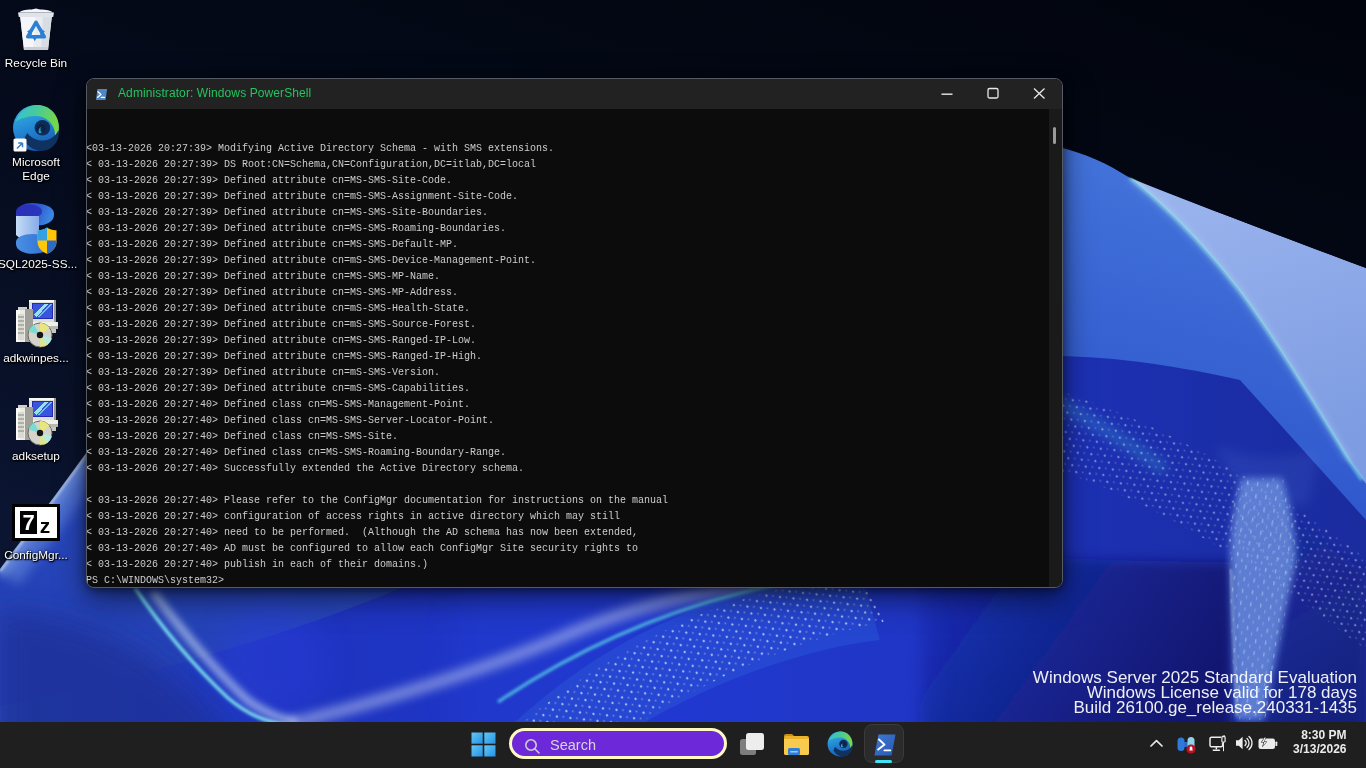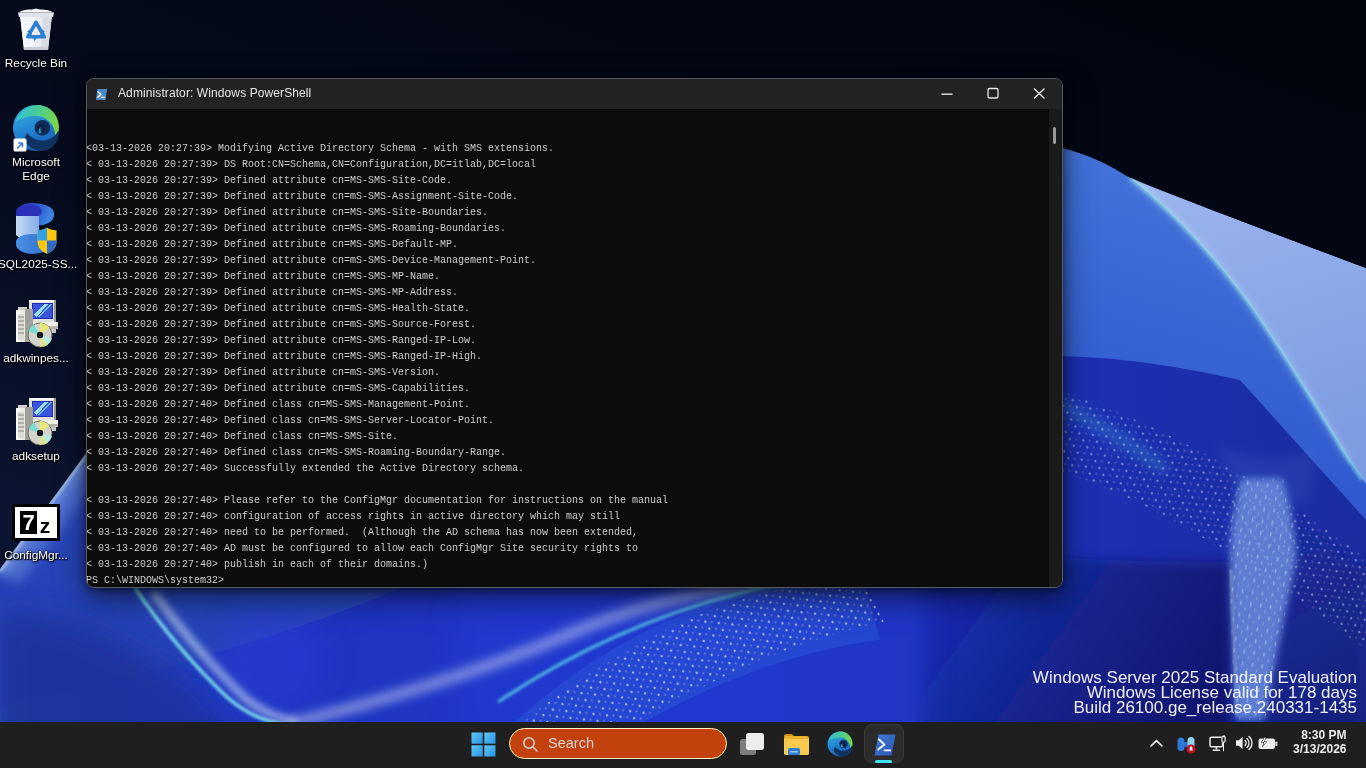--- a/index.html
+++ b/index.html
@@ -4,31 +4,31 @@
 <style>
   html,body{margin:0;padding:0;width:1366px;height:768px;overflow:hidden;background:#04081a;}
   body{font-family:"Liberation Sans",sans-serif;position:relative;}
   #wall{position:absolute;left:0;top:0;z-index:0;}
   .icn{position:absolute;width:76px;text-align:center;z-index:1;}
   .icn .lab{margin-top:3px;white-space:nowrap;font-size:11.8px;line-height:14px;color:#fff;text-shadow:0 1px 2px #000,0 0 3px #000,1px 1px 1px #000;}
   .icn svg{display:block;margin:0 auto;}
   
   #win{position:absolute;left:86px;top:78px;width:977px;height:510px;z-index:2;background:#0c0c0c;border:1px solid #565a64;border-radius:8px;box-shadow:0 10px 30px rgba(0,0,0,.55),0 2px 10px rgba(0,0,0,.5);box-sizing:border-box;overflow:hidden;}
   #tbar{position:absolute;left:0;top:0;width:100%;height:30px;background:#222222;}
-  #tbar .ttl{position:absolute;left:31px;top:7px;font-size:12px;color:#e5e5e5;letter-spacing:0.1px;}
+  #tbar .ttl{position:absolute;left:31px;top:7px;font-size:12px;color:#22c55e;letter-spacing:0.1px;}
   #tbar svg.wicon{position:absolute;left:8px;top:8.5px;}
   .cap{position:absolute;top:0;width:46px;height:30px;}
   #console{position:absolute;left:-1px;top:30px;color:#cccccc;font-family:"Liberation Mono",monospace;font-size:10px;line-height:16px;white-space:pre;}
   #sbar{position:absolute;right:0;top:30px;width:13px;height:480px;background:#1a1a1a;}
   #sthumb{position:absolute;right:6px;top:48px;width:3px;height:17px;background:#9a9a9a;border-radius:2px;}
   
   #wm{position:absolute;right:9px;top:671px;text-align:right;z-index:1;color:rgba(255,255,255,.93);font-size:17px;line-height:14.8px;}
   
   #task{position:absolute;left:0;top:722px;width:1366px;height:46px;background:#1f1f1f;z-index:3;}
-  #search{position:absolute;left:509px;top:6px;width:218px;height:31px;border-radius:17px;background:#c2410c;border:1px solid #fef9c3;box-sizing:border-box;}
+  #search{position:absolute;left:509px;top:6px;width:218px;height:31px;border-radius:17px;background:#6d28d9;border:3px solid #fef9c3;box-sizing:border-box;}
   #search span{position:absolute;left:38px;top:6px;font-size:14.5px;color:#d6d6d6;}
   .tkic{position:absolute;top:0;}
   #tray{position:absolute;right:0;top:0;height:46px;}
   #clock{position:absolute;right:19.5px;top:7px;text-align:right;color:#ececec;font-size:12px;line-height:13.8px;font-weight:bold;}
 #cfgicn .lab{margin-top:7px;}
 </style>
 </head>
 <body>
 <svg id="wall" width="1366" height="768" viewBox="0 0 1366 768">
   <defs>

